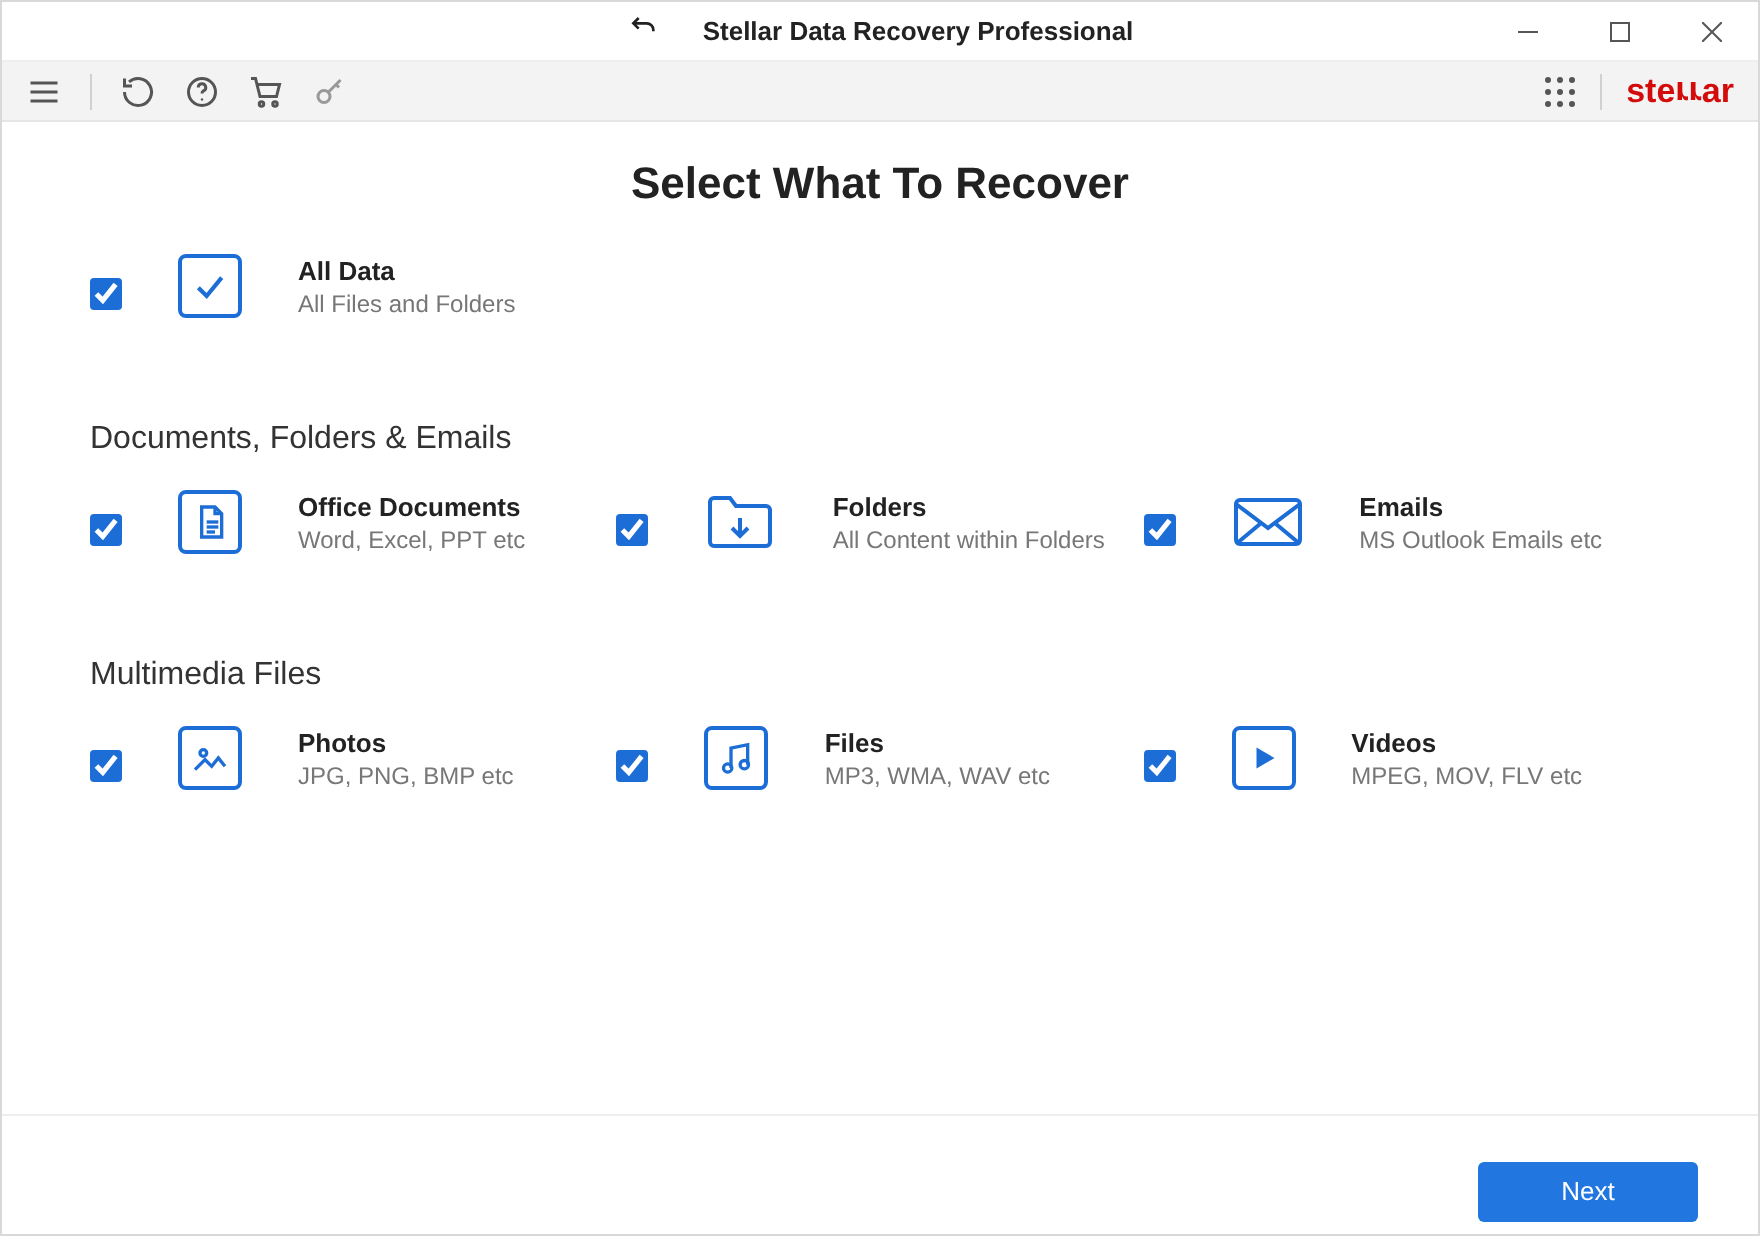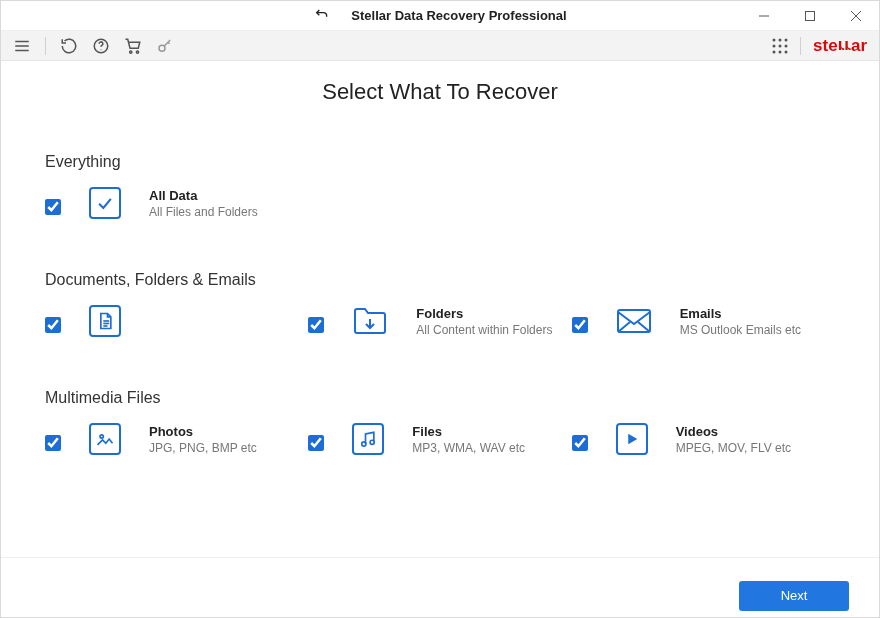--- a/index.html
+++ b/index.html
@@ -14,21 +14,21 @@
   .win-btn { width: 46px; height: 30px; display: flex; align-items: center; justify-content: center; color: #555; cursor: pointer; }
 
   
   .toolbar { height: 30px; background: #f3f3f3; border-bottom: 1px solid #e5e5e5; display: flex; align-items: center; padding: 0 12px; gap: 14px; }
   .toolbar-sep { width: 1px; height: 18px; background: #d0d0d0; }
   .toolbar-icon { color: #555; cursor: pointer; display: flex; align-items: center; }
   .toolbar-right { margin-left: auto; display: flex; align-items: center; gap: 12px; }
 
   
   .content { flex: 1; padding: 18px 44px 0 44px; overflow: hidden; }
-  .page-title { text-align: center; font-size: 22px; font-weight: 400; color: #222; margin-bottom: 48px; }
+  .page-title { text-align: center; font-size: 22px; font-weight: 700; color: #222; margin-bottom: 22px; }
 
   .section-heading { font-size: 16px; color: #333; margin-bottom: 16px; font-weight: 400; }
   .section { margin-bottom: 52px; }
 
   .row { display: flex; gap: 0; }
   .option { display: flex; align-items: center; gap: 28px; width: 265px; }
   .option.single { width: auto; }
   .checkbox { width: 16px; height: 16px; margin-top: 8px; accent-color: #1c6dd6; cursor: pointer; flex-shrink: 0; }
   .opt-icon { width: 32px; height: 32px; border: 2px solid #1c6dd6; border-radius: 4px; display: flex; align-items: center; justify-content: center; color: #1c6dd6; flex-shrink: 0; }
   .opt-icon.noborder { border: none; width: 36px; height: 32px; }
@@ -127,21 +127,20 @@
       </span>
       <span class="toolbar-sep"></span>
       <span style="font-size:17px; font-weight:600; color:#d40b0b; font-family: Arial, sans-serif;">ste<span style="display:inline-block; transform:scaleY(-1);">r</span><span style="display:inline-block; transform:scaleY(-1);">r</span>ar</span>
     </div>
   </div>
 
   <div class="content">
     <h1 class="page-title">Select What To Recover</h1>
 
     <div class="section">
-      <div class="section-heading">Everything</div>
       <div class="row">
         <div class="option single">
           <input type="checkbox" class="checkbox" checked="" style="">
           <div class="opt-icon">
             <svg width="20" height="20" viewBox="0 0 24 24" fill="none" stroke="#1c6dd6" stroke-width="2.5">
                 <polyline points="5 13 10 18 19 7"></polyline>
               </svg>
           </div>
           <div class="opt-text">
             <span class="opt-title">All Data</span>
@@ -158,20 +157,24 @@
           <input type="checkbox" class="checkbox" checked="" style="">
           <div class="opt-icon">
             <svg width="20" height="20" viewBox="0 0 24 24" fill="none" stroke="#1c6dd6" stroke-width="2">
                 <path d="M7 3h8l4 4v14H7z"></path>
                 <path d="M15 3v4h4"></path>
                 <line x1="10" y1="12" x2="17" y2="12"></line>
                 <line x1="10" y1="15" x2="17" y2="15"></line>
                 <line x1="10" y1="18" x2="15" y2="18"></line>
               </svg>
           </div>
+          <div class="opt-text">
+            <span class="opt-title">Office Documents</span>
+            <span class="opt-sub">Word, Excel, PPT etc</span>
+          </div>
         </div>
 
         <div class="option">
           <input type="checkbox" class="checkbox" checked="" style="">
           <div class="opt-icon noborder">
             <svg width="36" height="32" viewBox="0 0 36 32" fill="none" stroke="#1c6dd6" stroke-width="2">
                 <path d="M3 10V6a2 2 0 0 1 2-2h8l3 4h15a2 2 0 0 1 2 2v16a2 2 0 0 1-2 2H5a2 2 0 0 1-2-2V10z"></path>
                 <line x1="18" y1="14" x2="18" y2="22"></line>
                 <polyline points="14 19 18 23 22 19" fill="none"></polyline>
               </svg>

